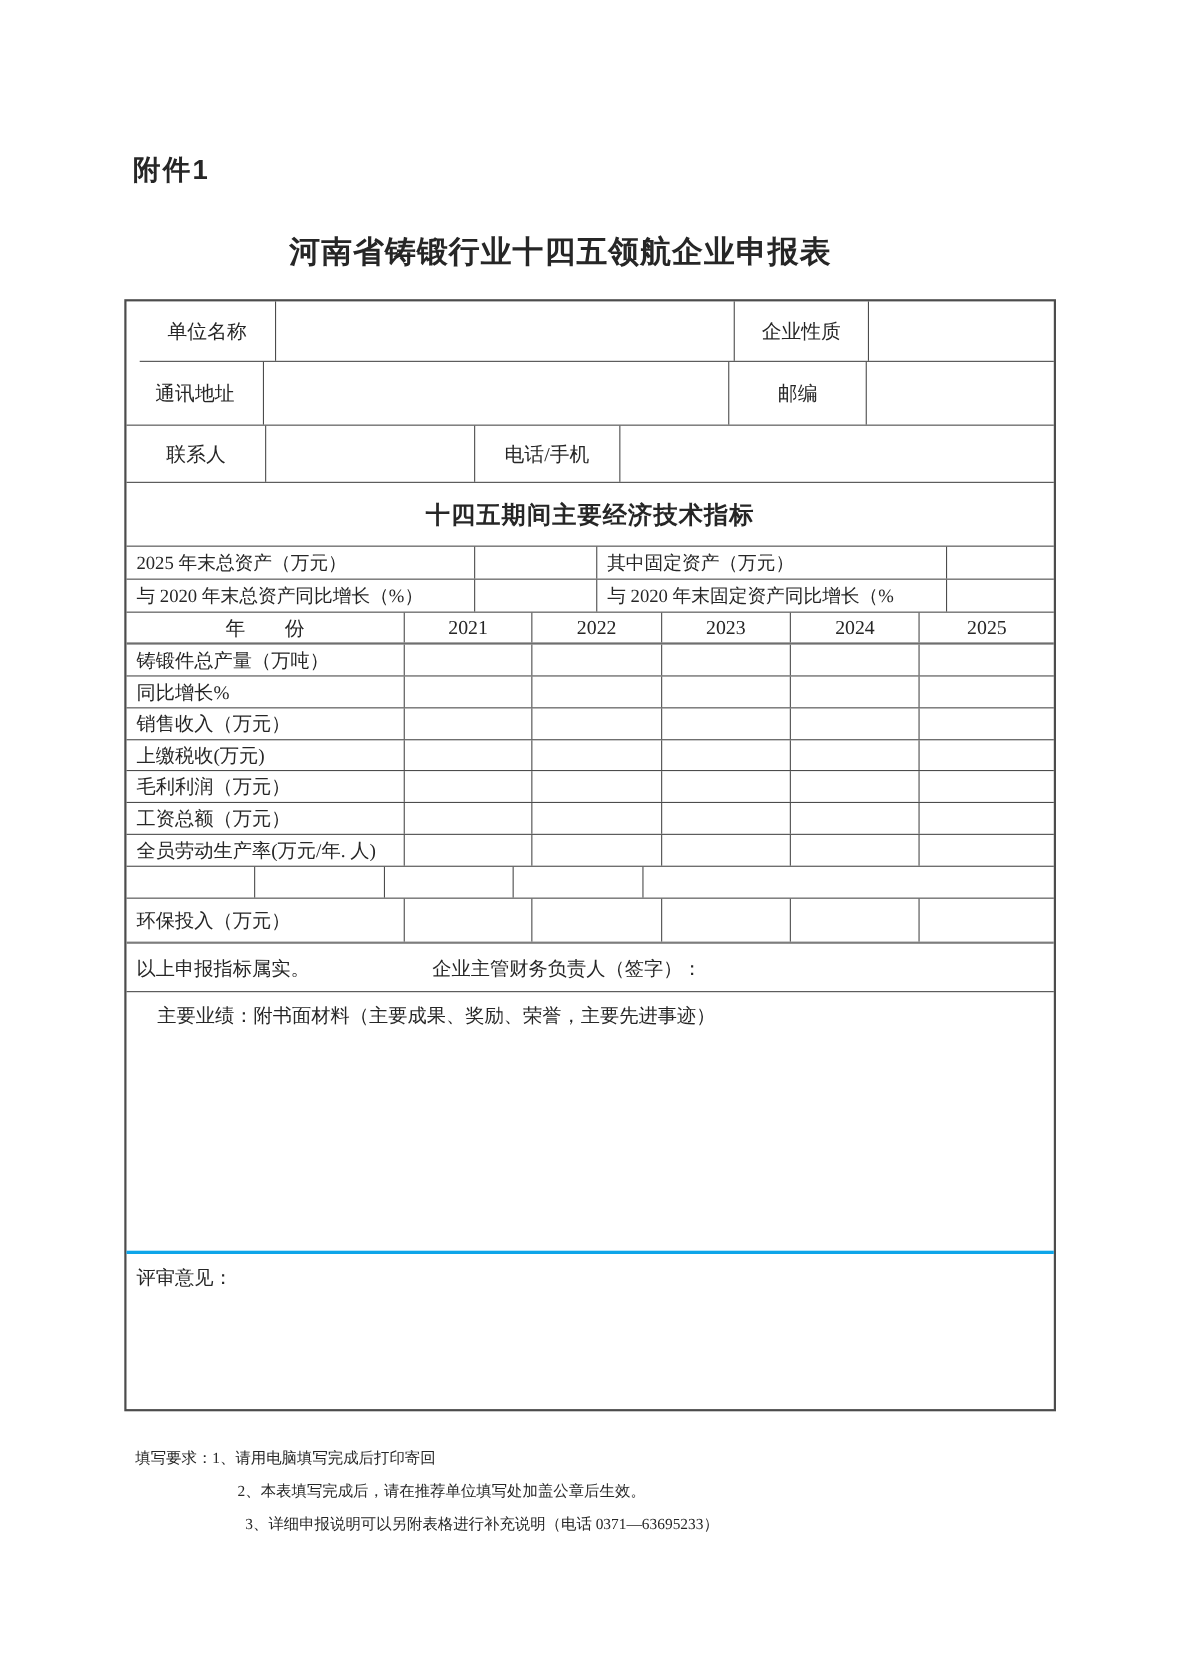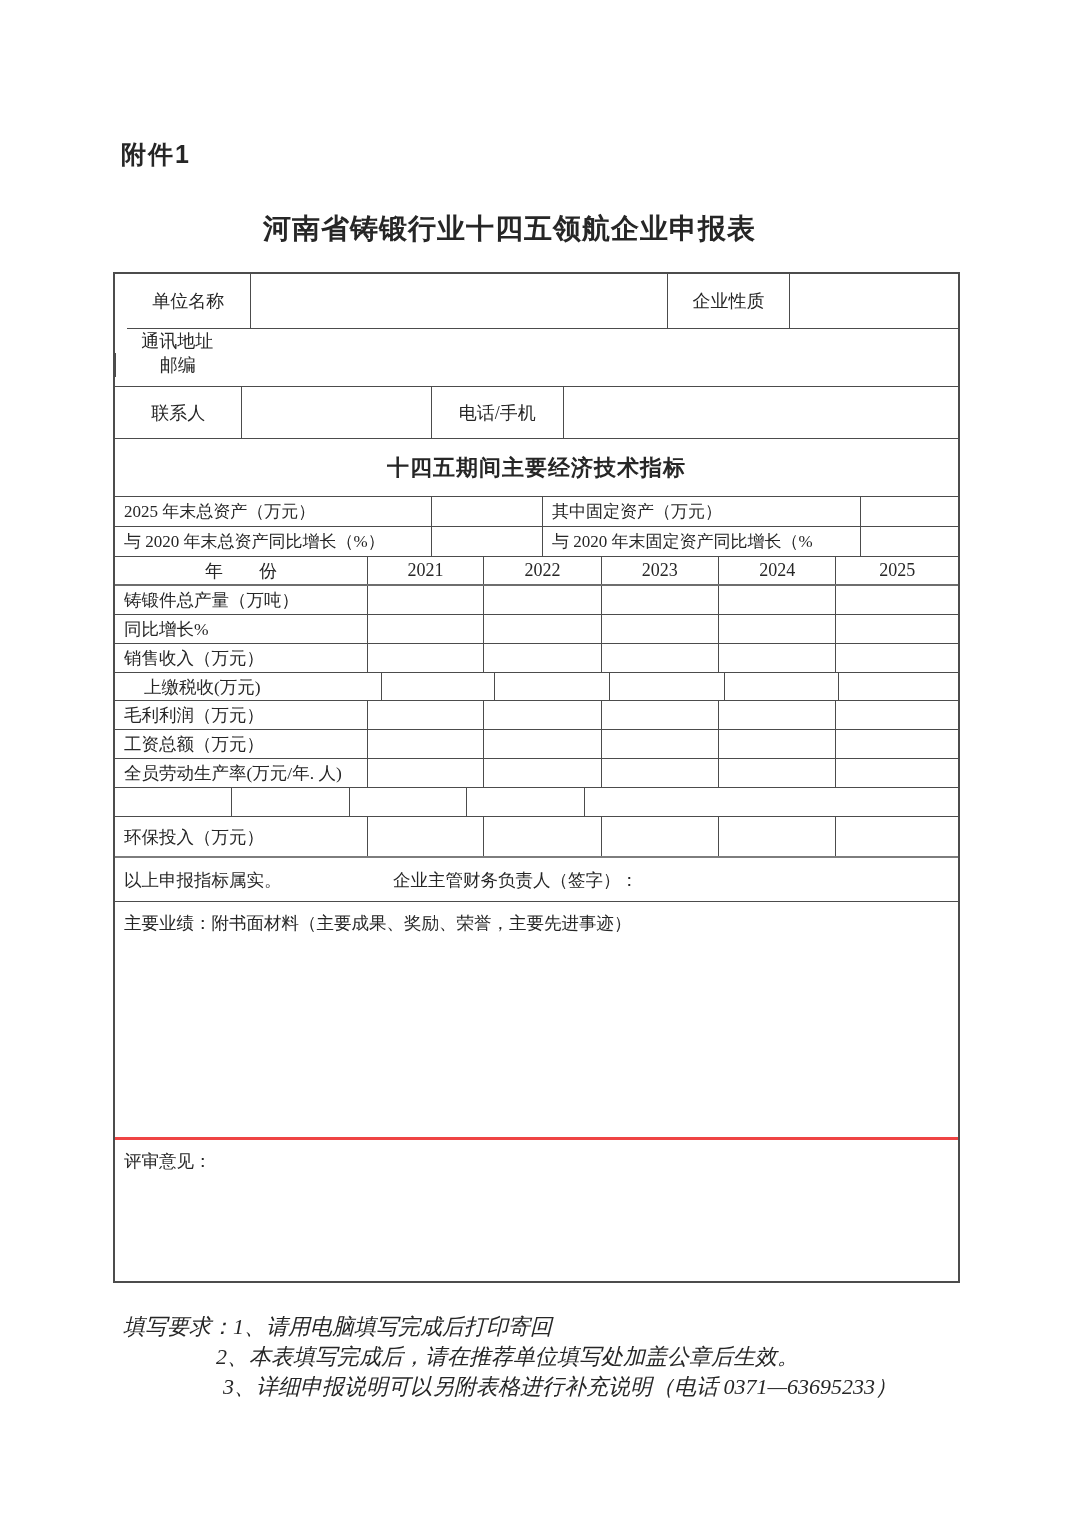--- a/index.html
+++ b/index.html
@@ -13,41 +13,41 @@
   .tbl{position:absolute;left:113px;top:272px;width:847px;border:2px solid #4c4c4c;
        box-sizing:border-box;background:#fff;}
   .row{display:flex;border-bottom:1px solid #4c4c4c;box-sizing:border-box;align-items:stretch;}
   .row:last-child{border-bottom:none;}
   .cell{border-left:1px solid #4c4c4c;box-sizing:border-box;display:flex;align-items:center;
         justify-content:center;font-size:18px;overflow:hidden;}
   .cell:first-child{border-left:none;}
   .cell.lft{justify-content:flex-start;padding-left:9px;}
   .cell.top{align-items:flex-start;padding-top:9px;}
   
-  .r-info1{height:55px;margin-left:12px;} .r-info2{height:58px;flex-direction:column;} .r-info3{height:52px;}
+  .r-info1{height:55px;margin-left:12px;} .r-info2{height:58px;} .r-info3{height:52px;}
   .r-sec{height:58px;} .r-eca{height:30px;justify-content:center;} .r-ecb{height:30px;}
   .r-year{height:29px;border-bottom:2px solid #6e6e6e;}
-  .r-d{height:29px;} .r-d4{height:28px;padding-left:20px;} .r-d9{height:41px;border-bottom:2px solid #7d7d7d;}
-  .r-decl{height:44px;} .r-ach{height:238px;border-bottom:3px solid #ef4444;}
+  .r-d{height:29px;} .r-d4{height:28px;} .r-d9{height:41px;border-bottom:2px solid #7d7d7d;}
+  .r-decl{height:44px;} .r-ach{height:238px;border-bottom:3px solid #0ea5e9;padding-left:19px;}
   .r-rev{height:141px;}
   
   .w-a1{width:14.76%;} .w-a2{width:50.18%;} .w-a3{width:14.76%;} .w-a4{width:20.30%;}
   .w-b1{width:15.00%;} .w-b2{width:22.43%;} .w-b3{width:15.70%;} .w-b4{width:46.87%;}
   .w-e1{width:37.43%;} .w-e2{width:13.22%;} .w-e3{width:37.78%;} .w-e4{width:11.57%;}
   .w-y0{width:29.87%;} .w-y1{width:13.81%;} .w-y2{width:13.93%;} .w-y3{width:13.93%;}
   .w-y4{width:13.93%;} .w-y5{width:14.53%;}
   .w-full{width:100%;}
   .sec-title{width:100%;text-align:left;font-size:22px;font-weight:700;
         font-family:"Liberation Sans","DejaVu Sans",sans-serif;letter-spacing:1px;}
   .ec-label{font-size:17px;}
   .d-label{font-size:17.5px;}
   .decl-row{position:relative;}
   .decl-sign{position:absolute;left:278px;top:0;height:100%;display:flex;align-items:center;text-align:center;}
   
-  .notes{position:absolute;left:123px;top:1312px;font-size:22px;line-height:30px;font-style:italic;}
+  .notes{position:absolute;left:123px;top:1312px;font-size:14px;line-height:30px;}
   .notes .line{white-space:nowrap;}
   .notes .ind1{padding-left:93px;}
   .notes .ind2{padding-left:100px;}
 </style>
 </head>
 <body>
 
 <div class="page">
 
   <div class="attachment">附件1</div>

